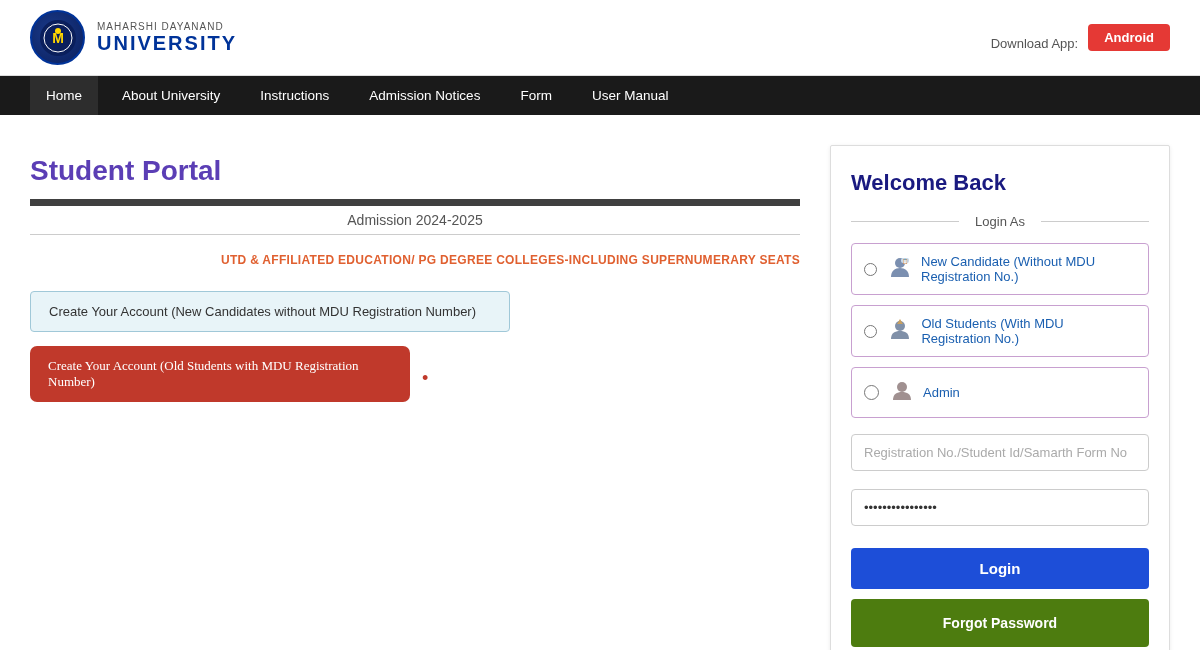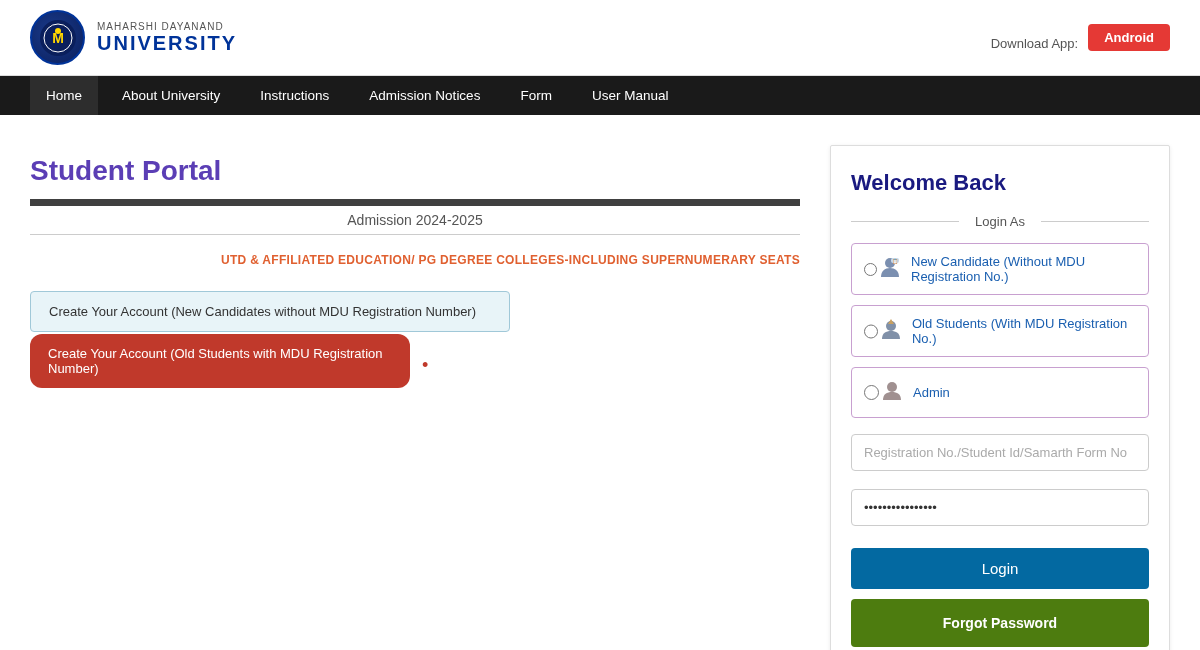--- a/index.html
+++ b/index.html
@@ -112,38 +112,39 @@
     }
     .btn-new-candidate {
       display: block;
       background: #e8f4f8;
       border: 1px solid #a0c8d8;
       color: #333;
       padding: 12px 18px;
       border-radius: 4px;
       font-size: 13px;
       cursor: pointer;
-      margin-bottom: 2px;
+      margin-bottom: 14px;
       text-align: left;
       width: 100%;
       max-width: 480px;
     }
     .btn-old-student {
       display: block;
       background: #c0392b;
       border: none;
       color: #fff;
       padding: 12px 18px;
-      border-radius: 12px;
+      border-radius: 7px;
       font-size: 13px;
       cursor: pointer;
       margin-bottom: 8px;
       text-align: left;
       width: 100%;
       max-width: 380px;
+      font-family: Liberation Serif, serif;
     }
     .bullet-dot {
       color: #c0392b;
       font-size: 18px;
       margin-left: 4px;
     }
 
     
     .right-panel {
       width: 340px;
@@ -173,20 +174,21 @@
       height: 1px;
       background: #ccc;
     }
     .login-as-text {
       font-size: 13px;
       color: #555;
     }
     .radio-option {
       display: flex;
       align-items: center;
+      gap: 10px;
       border: 1px solid #c8a0d0;
       border-radius: 4px;
       padding: 10px 12px;
       margin-bottom: 10px;
       cursor: pointer;
     }
     .radio-option input[type="radio"] {
       accent-color: #5b3eb5;
       width: 15px;
       height: 15px;
@@ -208,30 +210,30 @@
       border-radius: 4px;
       padding: 10px 12px;
       font-size: 13px;
       color: #333;
       margin-bottom: 18px;
       outline: none;
     }
     .form-input::placeholder { color: #aaa; }
     .btn-login {
       width: 100%;
-      background: #0369a1;
+      background: #1d4ed8;
       color: #fff;
       border: none;
       border-radius: 4px;
       padding: 12px;
       font-size: 15px;
       cursor: pointer;
       margin-top: 4px;
       margin-bottom: 10px;
-      font-weight: normal;
+      font-weight: bold;
     }
     .btn-forgot {
       width: 100%;
       background: #4d7c0f;
       color: #fff;
       border: none;
       border-radius: 4px;
       padding: 16px;
       font-size: 14px;
       cursor: pointer;

